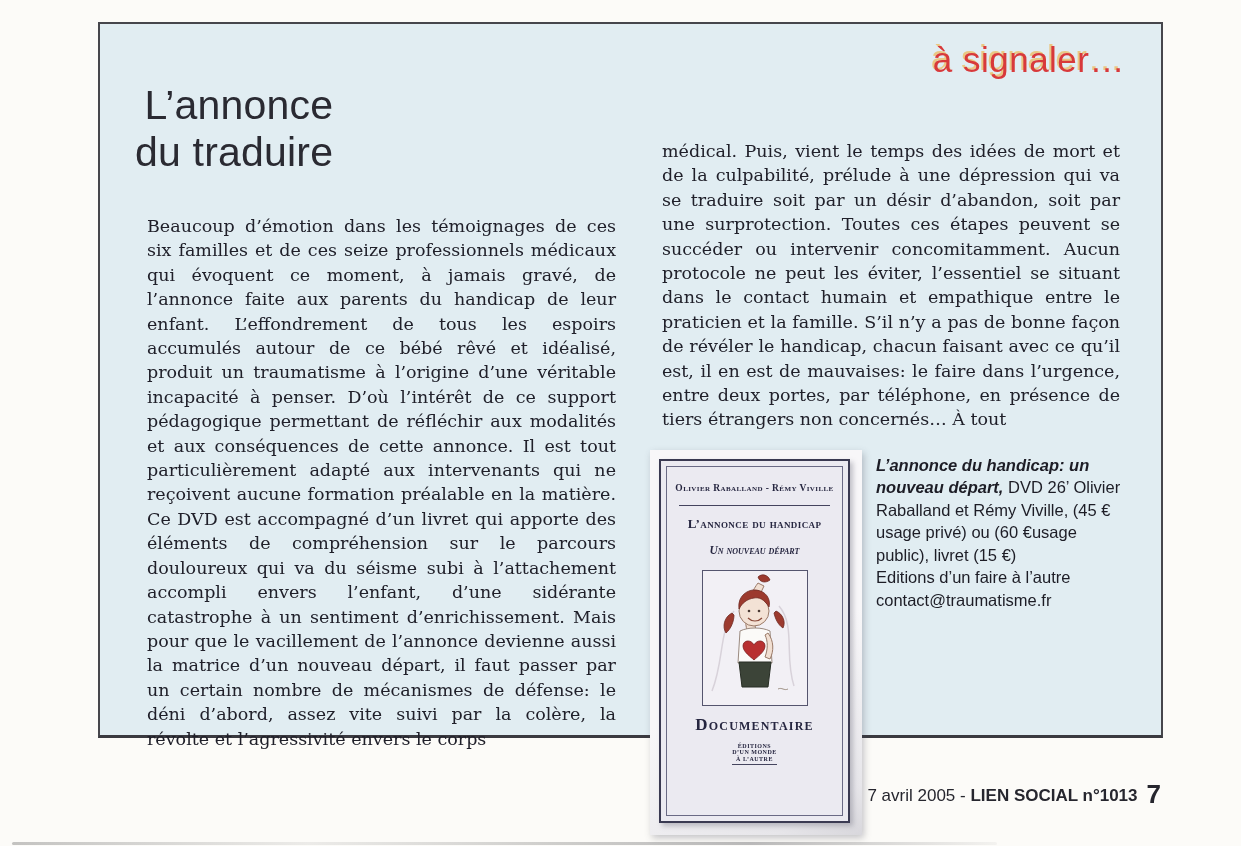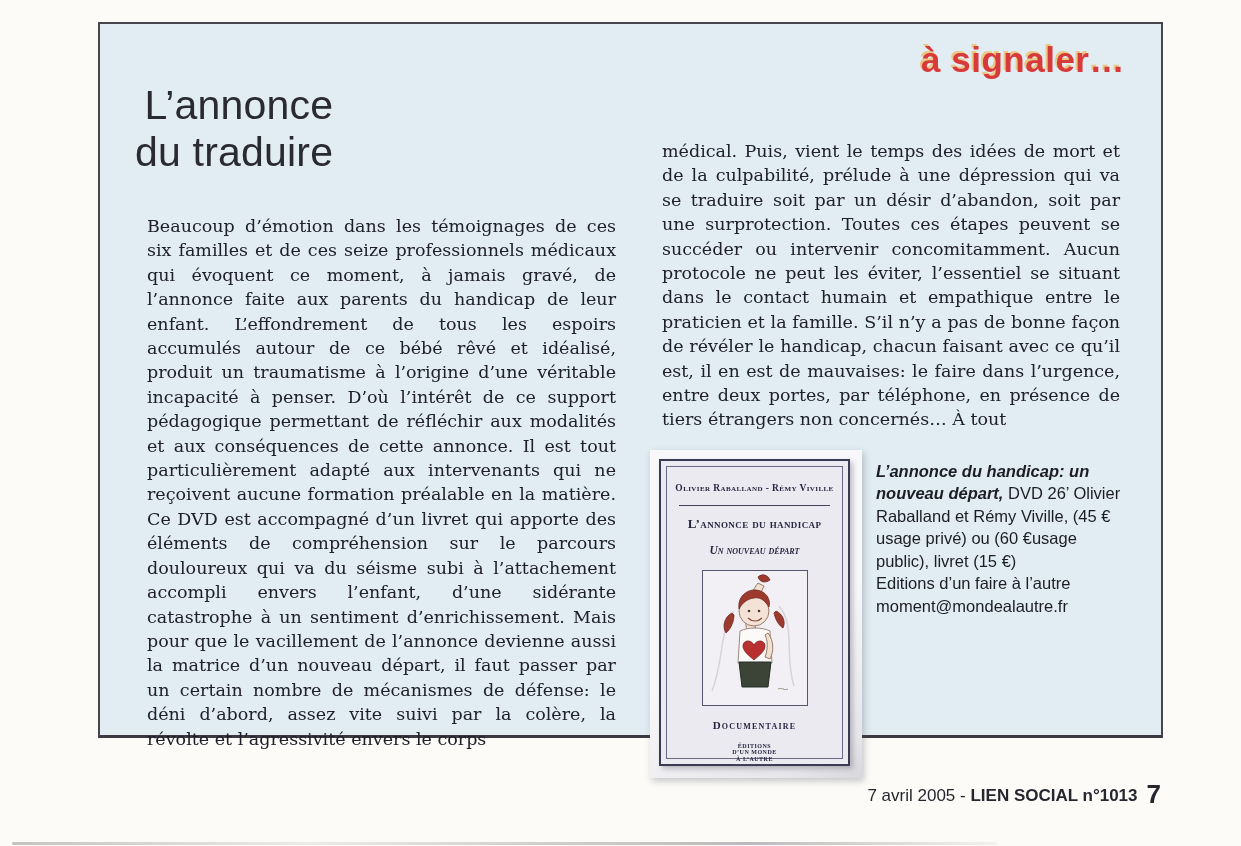--- a/index.html
+++ b/index.html
@@ -10,41 +10,41 @@
   }
   .content-box {
     position:absolute; left:98px; top:22px; width:1065px; height:716px;
     box-sizing:border-box;
     background:#e1edf2;
     border:2px solid #46464c;
     border-bottom:3px solid #3a3a40;
   }
   .signaler {
     position:absolute; top:16px; right:36px;
-    font-size:35px; font-weight:bold; letter-spacing:0.5px;
+    font-size:35px; font-weight:normal; letter-spacing:0.5px;
     color:#d8393b;
     text-shadow:-2px -2px 0 rgba(243,168,40,0.55);
   }
   .title {
     position:absolute; left:35px; top:58px;
     font-size:41px; line-height:47px; color:#2a2a32; letter-spacing:0.2px;text-align:right;
   }
   .col {
     position:absolute;
     font-family:"DejaVu Serif", serif;
     font-size:17.5px; line-height:24.4px; color:#20202a;
     text-align:justify;
   }
   .col p { margin:12px; }
   .col-left  { left:35px;  top:178px; width:493px; }
   .col-right { left:550px; top:103px; width:482px; }
   .rc-top { margin-bottom:10px !important; }
 
   .dvd-photo {
-    float:left; width:212px; height:328px;
+    float:left; width:212px; height:385px;
     margin:8px 14px 4px 0; padding:9px 12px 12px 9px;
     box-sizing:border-box;
     background:linear-gradient(150deg,#f8f7f9 55%, #e7e6ea 90%, #d8d7dc);
     box-shadow:2px 3px 7px rgba(70,70,85,0.3);
   }
   .dvd-cover {
     width:100%; height:100%; box-sizing:border-box;
     background:#ebeaf1; border:2px solid #3a3a52; padding:5px;
     box-shadow:3px 3px 5px rgba(90,90,105,0.35);
   }
@@ -57,31 +57,31 @@
     text-align:center;
   }
   .cover-authors { font-size:9.5px; font-weight:bold; font-variant:small-caps; letter-spacing:0.4px; }
   .cover-rule { width:92%; border:0; border-top:1px solid #44445e; margin:5px 0 6px; }
   .cover-title { font-size:13px; font-weight:bold; font-variant:small-caps; letter-spacing:0.4px; }
   .cover-subtitle { font-size:11.5px; font-weight:bold; font-style:italic; font-variant:small-caps; margin-top:1px;text-align:center; }
   .cover-art {
     width:104px; height:134px; margin:8px 0 7px;
     border:1px solid #55556e; background:#f2f0f5;
   }
-  .cover-genre { font-size:11px; font-weight:bold; font-variant:small-caps; letter-spacing:1.2px; }
+  .cover-genre { font-size:17px; font-weight:bold; font-variant:small-caps; letter-spacing:1.2px; }
   .cover-pub {
     margin-top:5px; font-size:6px; line-height:6.5px; font-weight:bold;
     letter-spacing:0.5px; text-transform:uppercase;
     border-bottom:1px solid #44445e; padding-bottom:2px;
   }
 
   .caption {
     font-family:"Liberation Sans", sans-serif;
     font-size:16.5px; line-height:22.5px; color:#1d1d26;
-    text-align:left; margin-top:28px;
+    text-align:left; margin-top:22px;
   }
   .caption .lead { font-weight:bold; font-style:italic; }
   .caption .cap-line { display:block; }
 
   .footer {
     position:absolute; top:779px; right:80px;
     font-size:17px; color:#26262e; white-space:nowrap;
   }
   .footer .journal { font-weight:bold; }
   .footer .pagenum { font-weight:bold; font-size:26px; margin-left:9px; vertical-align:-2px; }
@@ -159,21 +159,21 @@
               <span>à l’autre</span>
             </div>
           </div>
         </div>
       </div>
 
 
       <div class="caption">
         <span class="lead">L’annonce du handicap: un nouveau départ,</span><span> DVD 26’ Olivier Raballand et Rémy Viville, (45 € usage privé) ou (60 €usage public), livret (15 €)</span>
         <span class="cap-line">Editions d’un faire à l’autre</span>
-        <span class="cap-line">moment@mondealautre.fr</span>
+        <span class="cap-line">contact@traumatisme.fr</span>
       </div>
     </div>
 
   </div>
 
   <div class="footer">
     <span>7 avril 2005 - </span><span class="journal">LIEN SOCIAL n°1013</span><span class="pagenum">7</span>
   </div>
 
   <div class="scan-smudge"></div>

